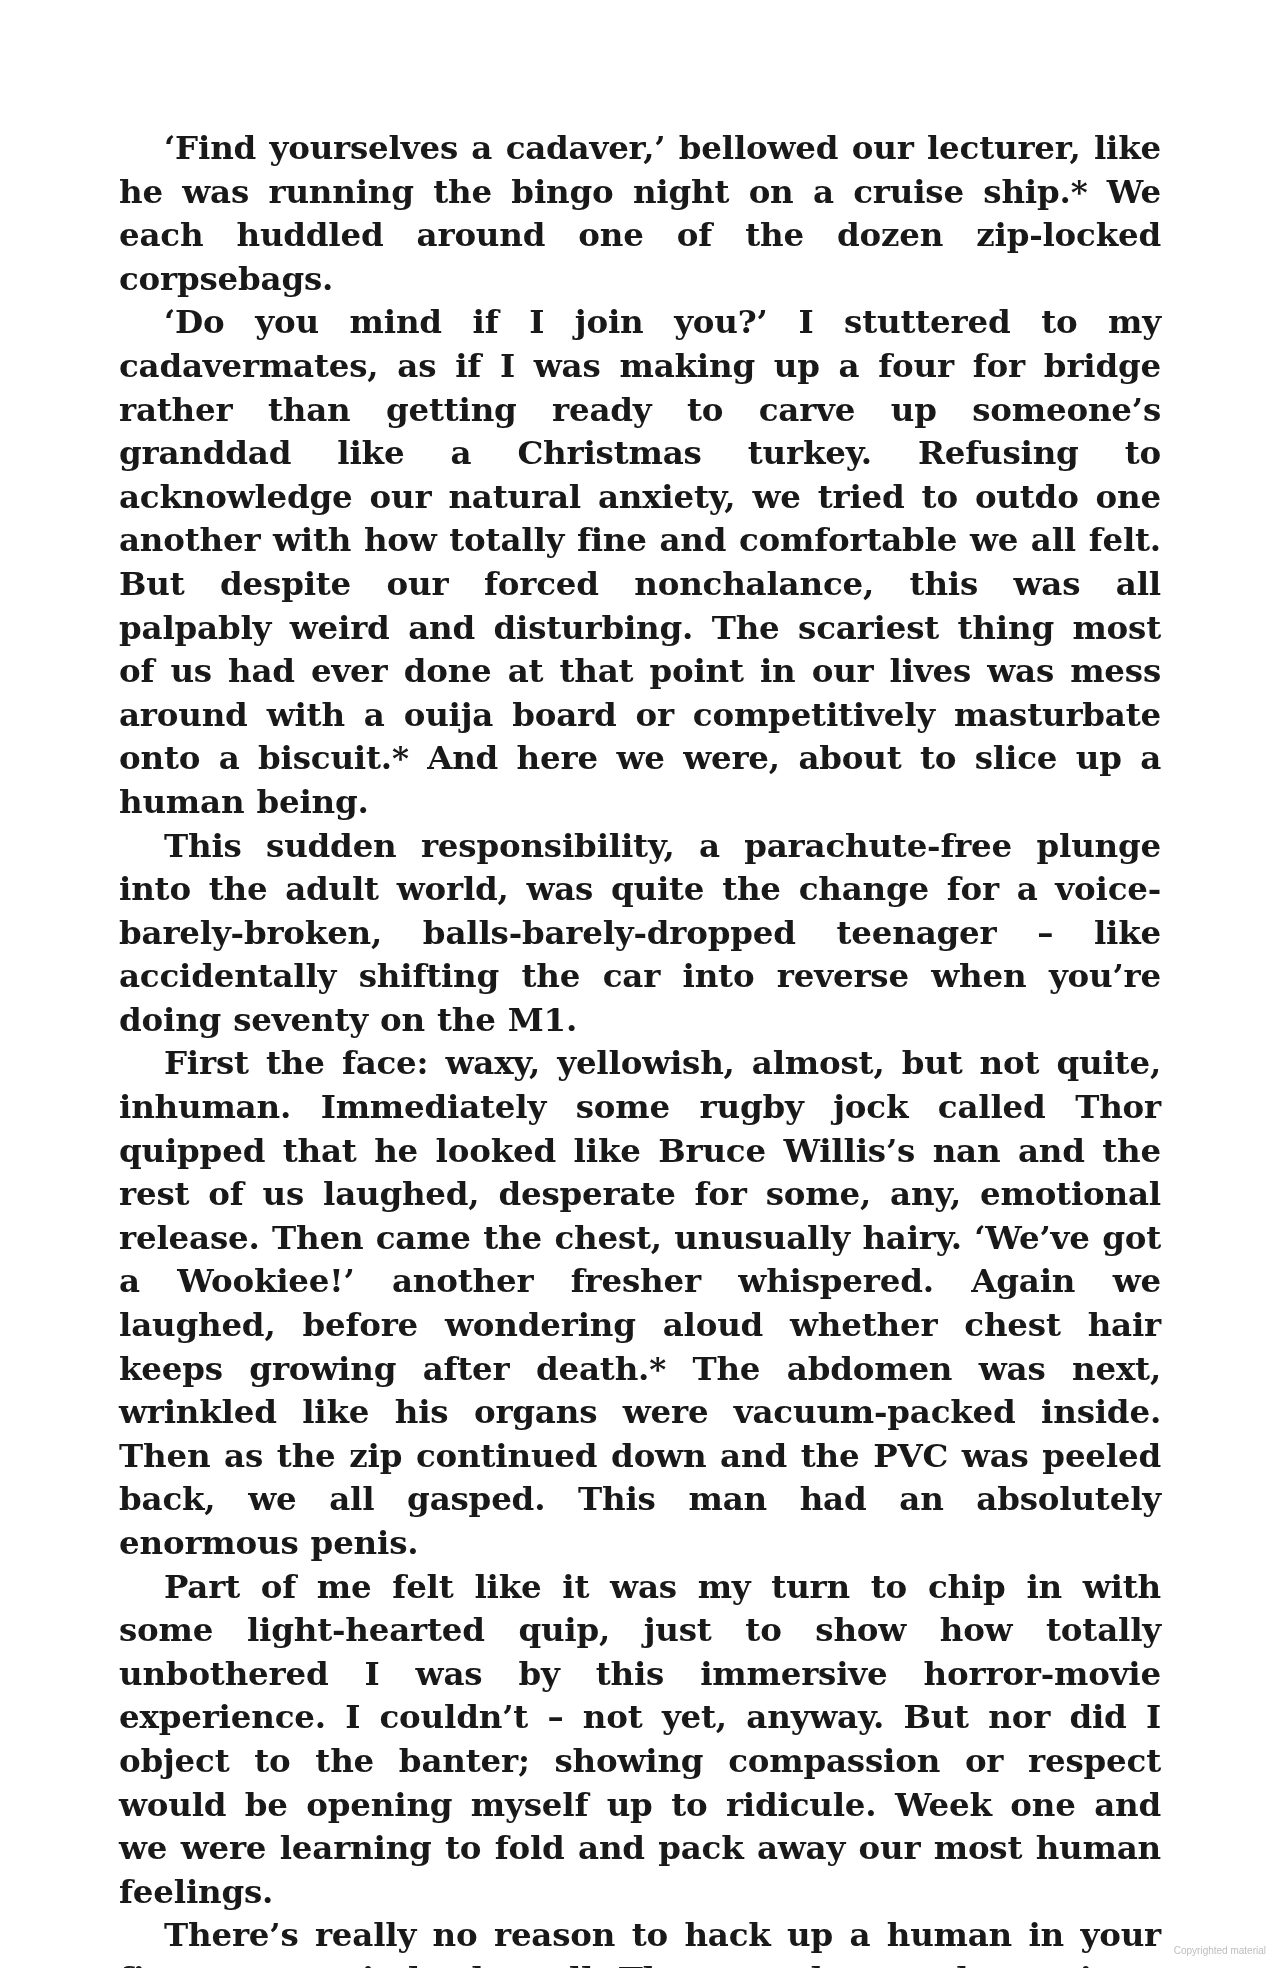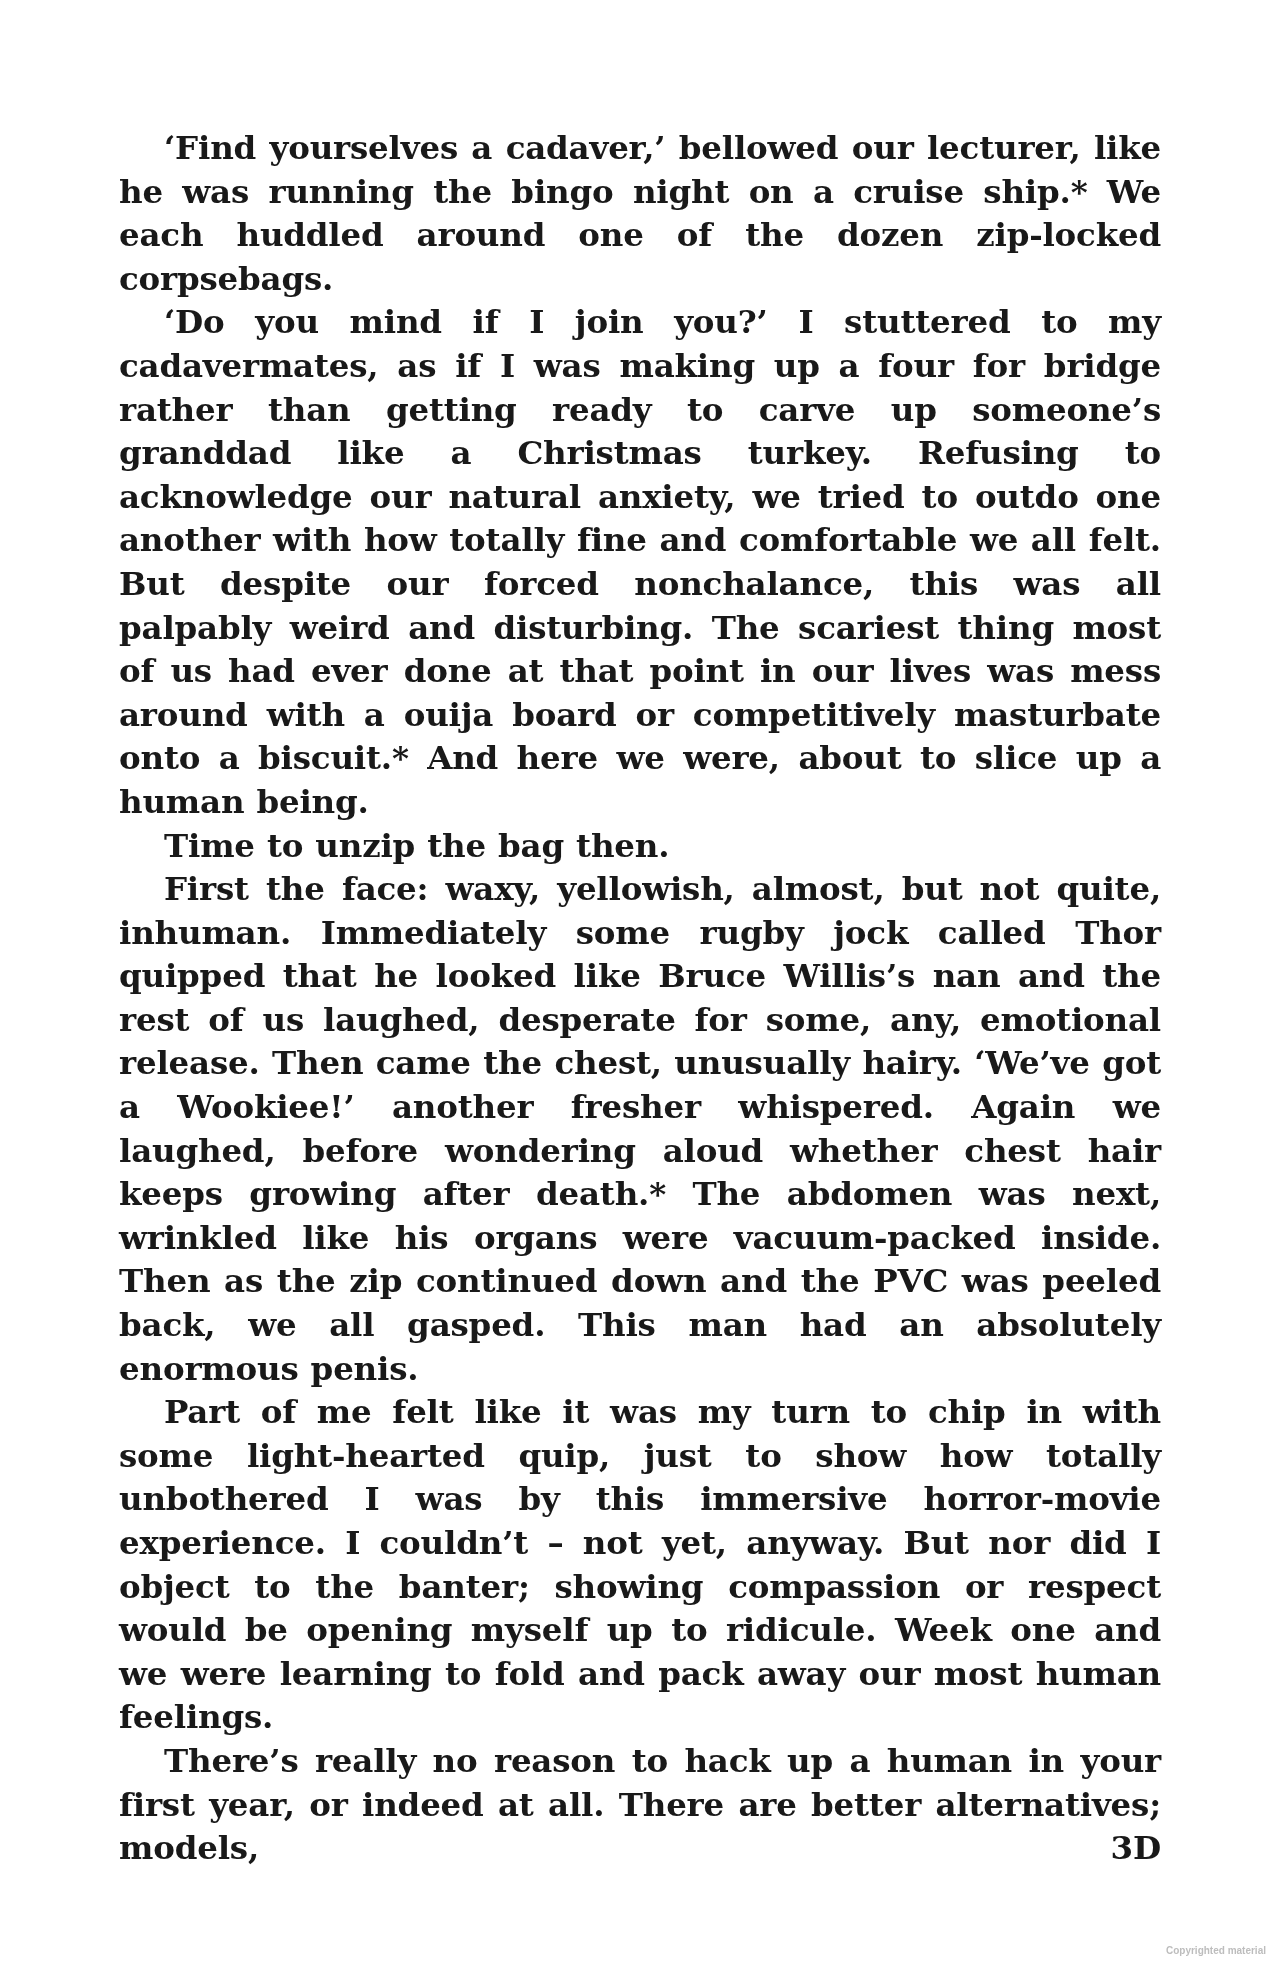--- a/index.html
+++ b/index.html
@@ -1,15 +1,15 @@
 <!DOCTYPE html>
 <html><head>
 <meta charset="utf-8">
 <style>
-  * { margin: 0; padding: 0; box-sizing: border-box; font-weight: bold; }
+  * { margin: 0; padding: 0; box-sizing: border-box; }
   html, body { background: #ffffff; }
   body {
     width: 1280px;
     height: 1968px;
     position: relative;
     overflow: hidden;
   }
   .page {
     position: absolute;
     inset: 0;
@@ -45,19 +45,19 @@
     color: #bdbdbd;
   }
 </style>
 </head>
 <body>
 
 <div class="page">
   <div class="page-text">
     <p>‘Find yourselves a cadaver,’ bellowed our lecturer, like he was running the bingo night on a cruise ship.* We each huddled around one of the dozen zip-locked corpsebags.</p>
     <p>‘Do you mind if I join you?’ I stuttered to my cadavermates, as if I was making up a four for bridge rather than getting ready to carve up someone’s granddad like a Christmas turkey. Refusing to acknowledge our natural anxiety, we tried to outdo one another with how totally fine and comfortable we all felt. But despite our forced nonchalance, this was all palpably weird and disturbing. The scariest thing most of us had ever done at that point in our lives was mess around with a ouija board or competitively masturbate onto a biscuit.* And here we were, about to slice up a human being.</p>
-    <p>Time to unzip the bag then.</p>
+    <p>This sudden responsibility, a parachute-free plunge into the adult world, was quite the change for a voice-barely-broken, balls-barely-dropped teenager – like accidentally shifting the car into reverse when you’re doing seventy on the M1.</p>
     <p>First the face: waxy, yellowish, almost, but not quite, inhuman. Immediately some rugby jock called Thor quipped that he looked like Bruce Willis’s nan and the rest of us laughed, desperate for some, any, emotional release. Then came the chest, unusually hairy. ‘We’ve got a Wookiee!’ another fresher whispered. Again we laughed, before wondering aloud whether chest hair keeps growing after death.* The abdomen was next, wrinkled like his organs were vacuum-packed inside. Then as the zip continued down and the PVC was peeled back, we all gasped. This man had an absolutely enormous penis.</p>
     <p>Part of me felt like it was my turn to chip in with some light-hearted quip, just to show how totally unbothered I was by this immersive horror-movie experience. I couldn’t – not yet, anyway. But nor did I object to the banter; showing compassion or respect would be opening myself up to ridicule. Week one and we were learning to fold and pack away our most human feelings.</p>
     <p class="continued">There’s really no reason to hack up a human in your first year, or indeed at all. There are better alternatives; models, 3D</p>
   </div>
   <div class="watermark">Copyrighted material</div>
 </div>
 
 </body></html>

